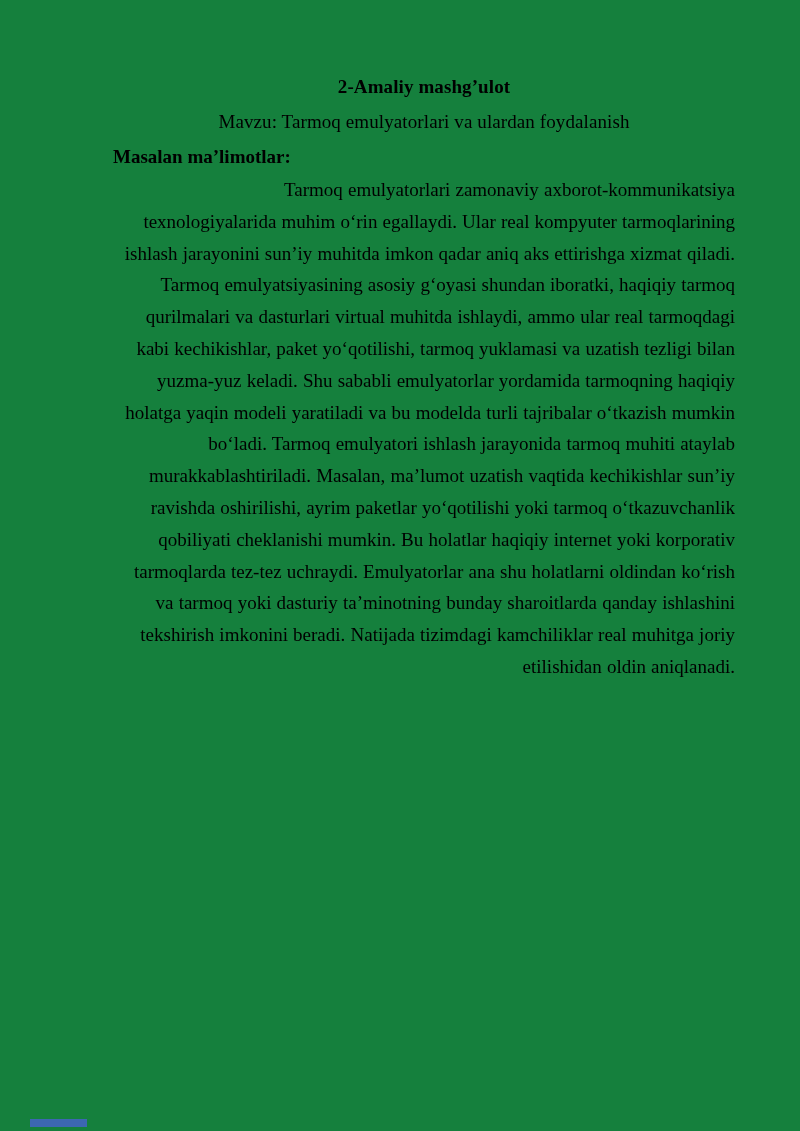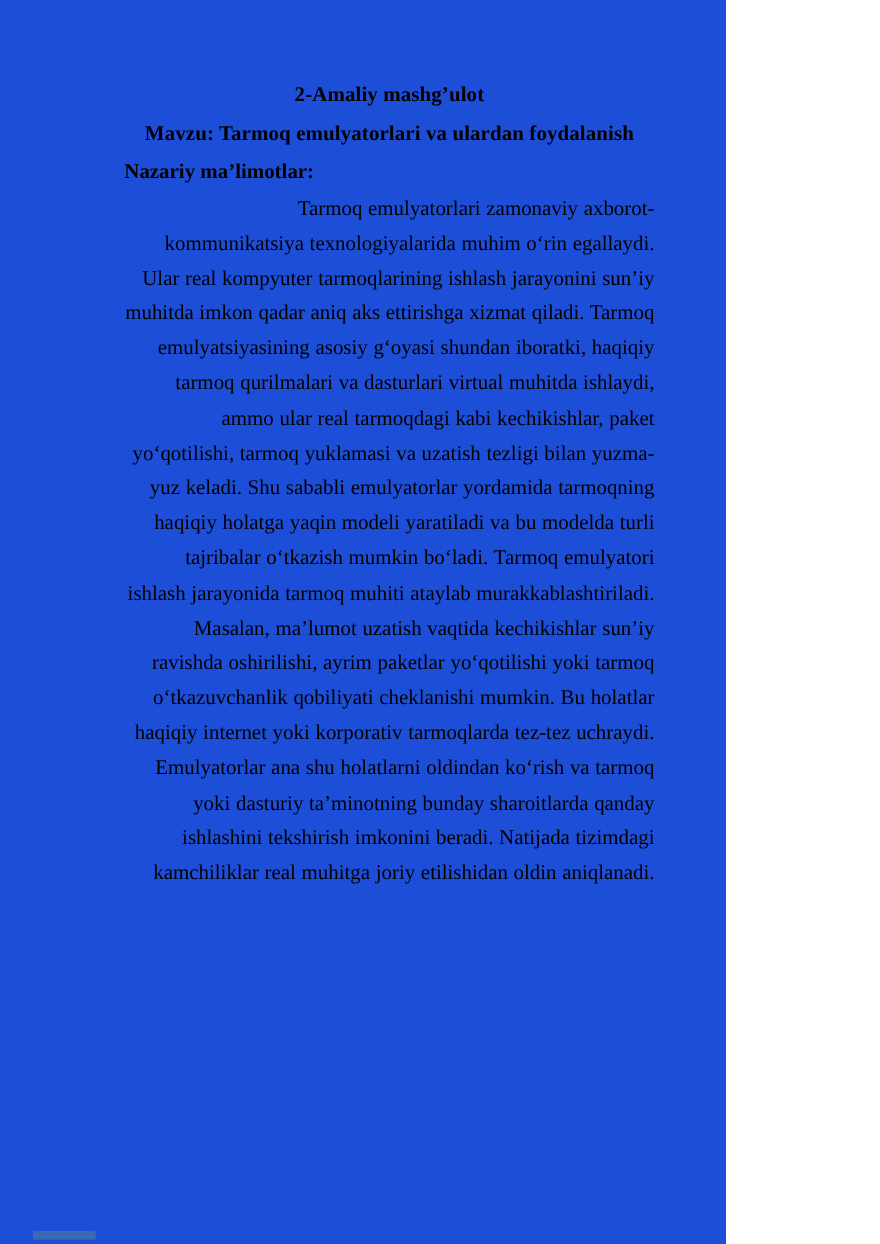--- a/index.html
+++ b/index.html
@@ -8,39 +8,39 @@
     background: #ffffff;
   }
   body {
     width: 800px;
     height: 1131px;
     overflow: hidden;
   }
   .page {
     position: relative;
     box-sizing: border-box;
-    width: 660px;
+    width: 800px;
     height: 1131px;
-    background: #1d4ed8;
+    background: #15803d;
     color: #000000;
     font-family: "Liberation Serif", "DejaVu Serif", serif;
     padding: 70px 65px 0 113px;
   }
   .doc-title {
     margin: 0;
     font-size: 19px;
     font-weight: bold;
     line-height: 34px;
     text-align: center;
     letter-spacing: 0.1px;
   }
   .doc-subtitle {
     margin: 0;
     font-size: 19px;
-    font-weight: bold;
+    font-weight: normal;
     line-height: 35px;
     text-align: center;
     letter-spacing: 0.1px;
   }
   .section-heading {
     margin: 0;
     font-size: 19px;
     font-weight: bold;
     line-height: 35px;
     text-align: left;
@@ -61,16 +61,16 @@
     width: 57px;
     height: 8px;
   }
 </style>
 </head>
 <body>
 
 <div class="page">
   <h1 class="doc-title">2-Amaliy mashg’ulot</h1>
   <h2 class="doc-subtitle">Mavzu: Tarmoq emulyatorlari va ulardan foydalanish</h2>
-  <h3 class="section-heading">Nazariy ma’limotlar:</h3>
+  <h3 class="section-heading">Masalan ma’limotlar:</h3>
   <p class="body-text">Tarmoq emulyatorlari zamonaviy axborot-kommunikatsiya texnologiyalarida muhim o‘rin egallaydi. Ular real kompyuter tarmoqlarining ishlash jarayonini sun’iy muhitda imkon qadar aniq aks ettirishga xizmat qiladi. Tarmoq emulyatsiyasining asosiy g‘oyasi shundan iboratki, haqiqiy tarmoq qurilmalari va dasturlari virtual muhitda ishlaydi, ammo ular real tarmoqdagi kabi kechikishlar, paket yo‘qotilishi, tarmoq yuklamasi va uzatish tezligi bilan yuzma-yuz keladi. Shu sababli emulyatorlar yordamida tarmoqning haqiqiy holatga yaqin modeli yaratiladi va bu modelda turli tajribalar o‘tkazish mumkin bo‘ladi. Tarmoq emulyatori ishlash jarayonida tarmoq muhiti ataylab murakkablashtiriladi. Masalan, ma’lumot uzatish vaqtida kechikishlar sun’iy ravishda oshirilishi, ayrim paketlar yo‘qotilishi yoki tarmoq o‘tkazuvchanlik qobiliyati cheklanishi mumkin. Bu holatlar haqiqiy internet yoki korporativ tarmoqlarda tez-tez uchraydi. Emulyatorlar ana shu holatlarni oldindan ko‘rish va tarmoq yoki dasturiy ta’minotning bunday sharoitlarda qanday ishlashini tekshirish imkonini beradi. Natijada tizimdagi kamchiliklar real muhitga joriy etilishidan oldin aniqlanadi.</p>
   <div class="bottom-marker" style="background: rgb(60, 103, 177);"></div>
 </div>
 
 </body></html>

